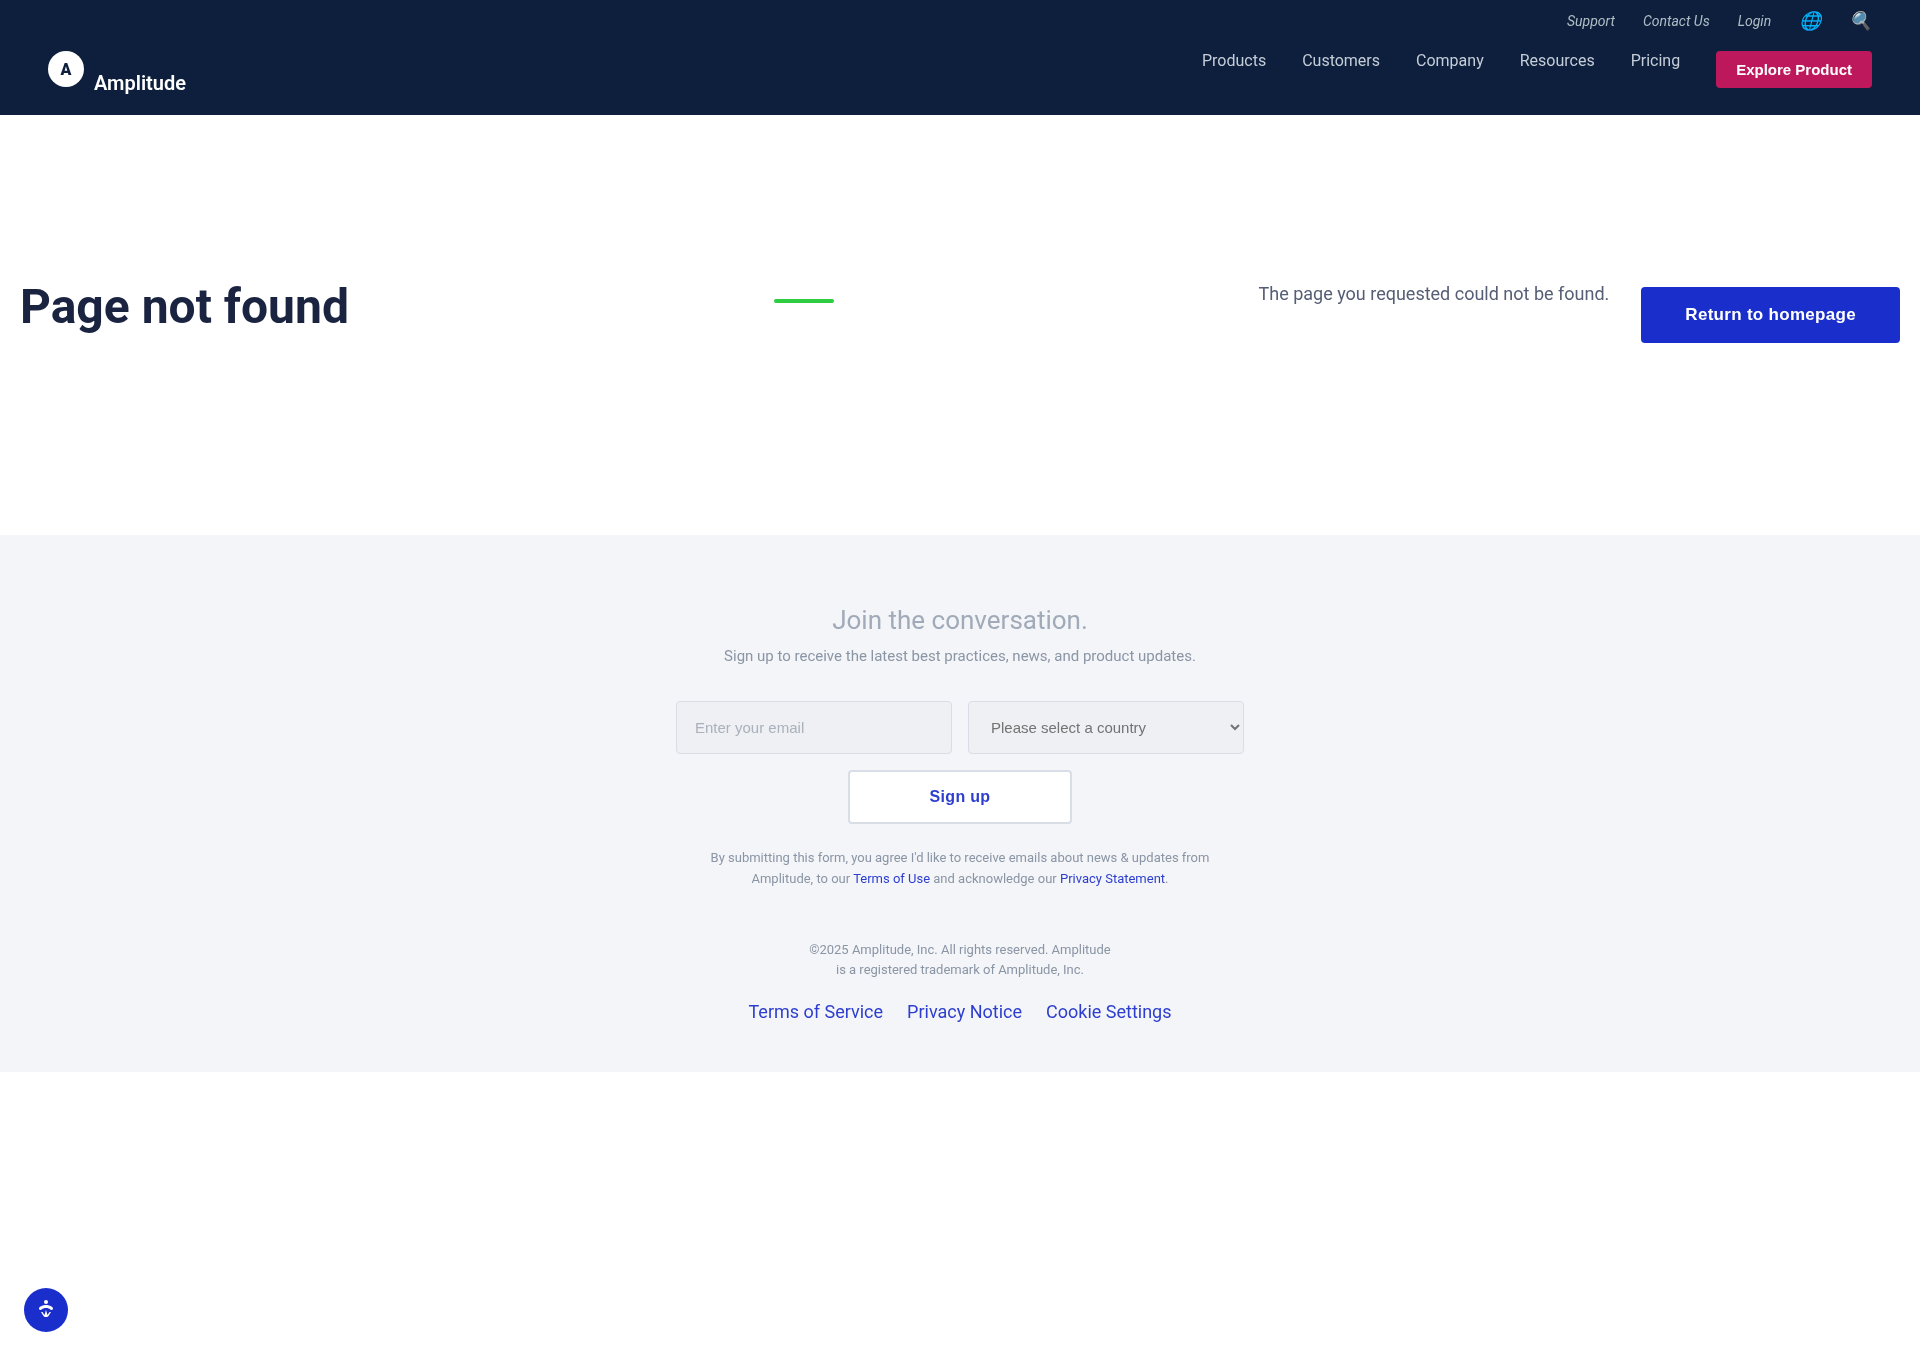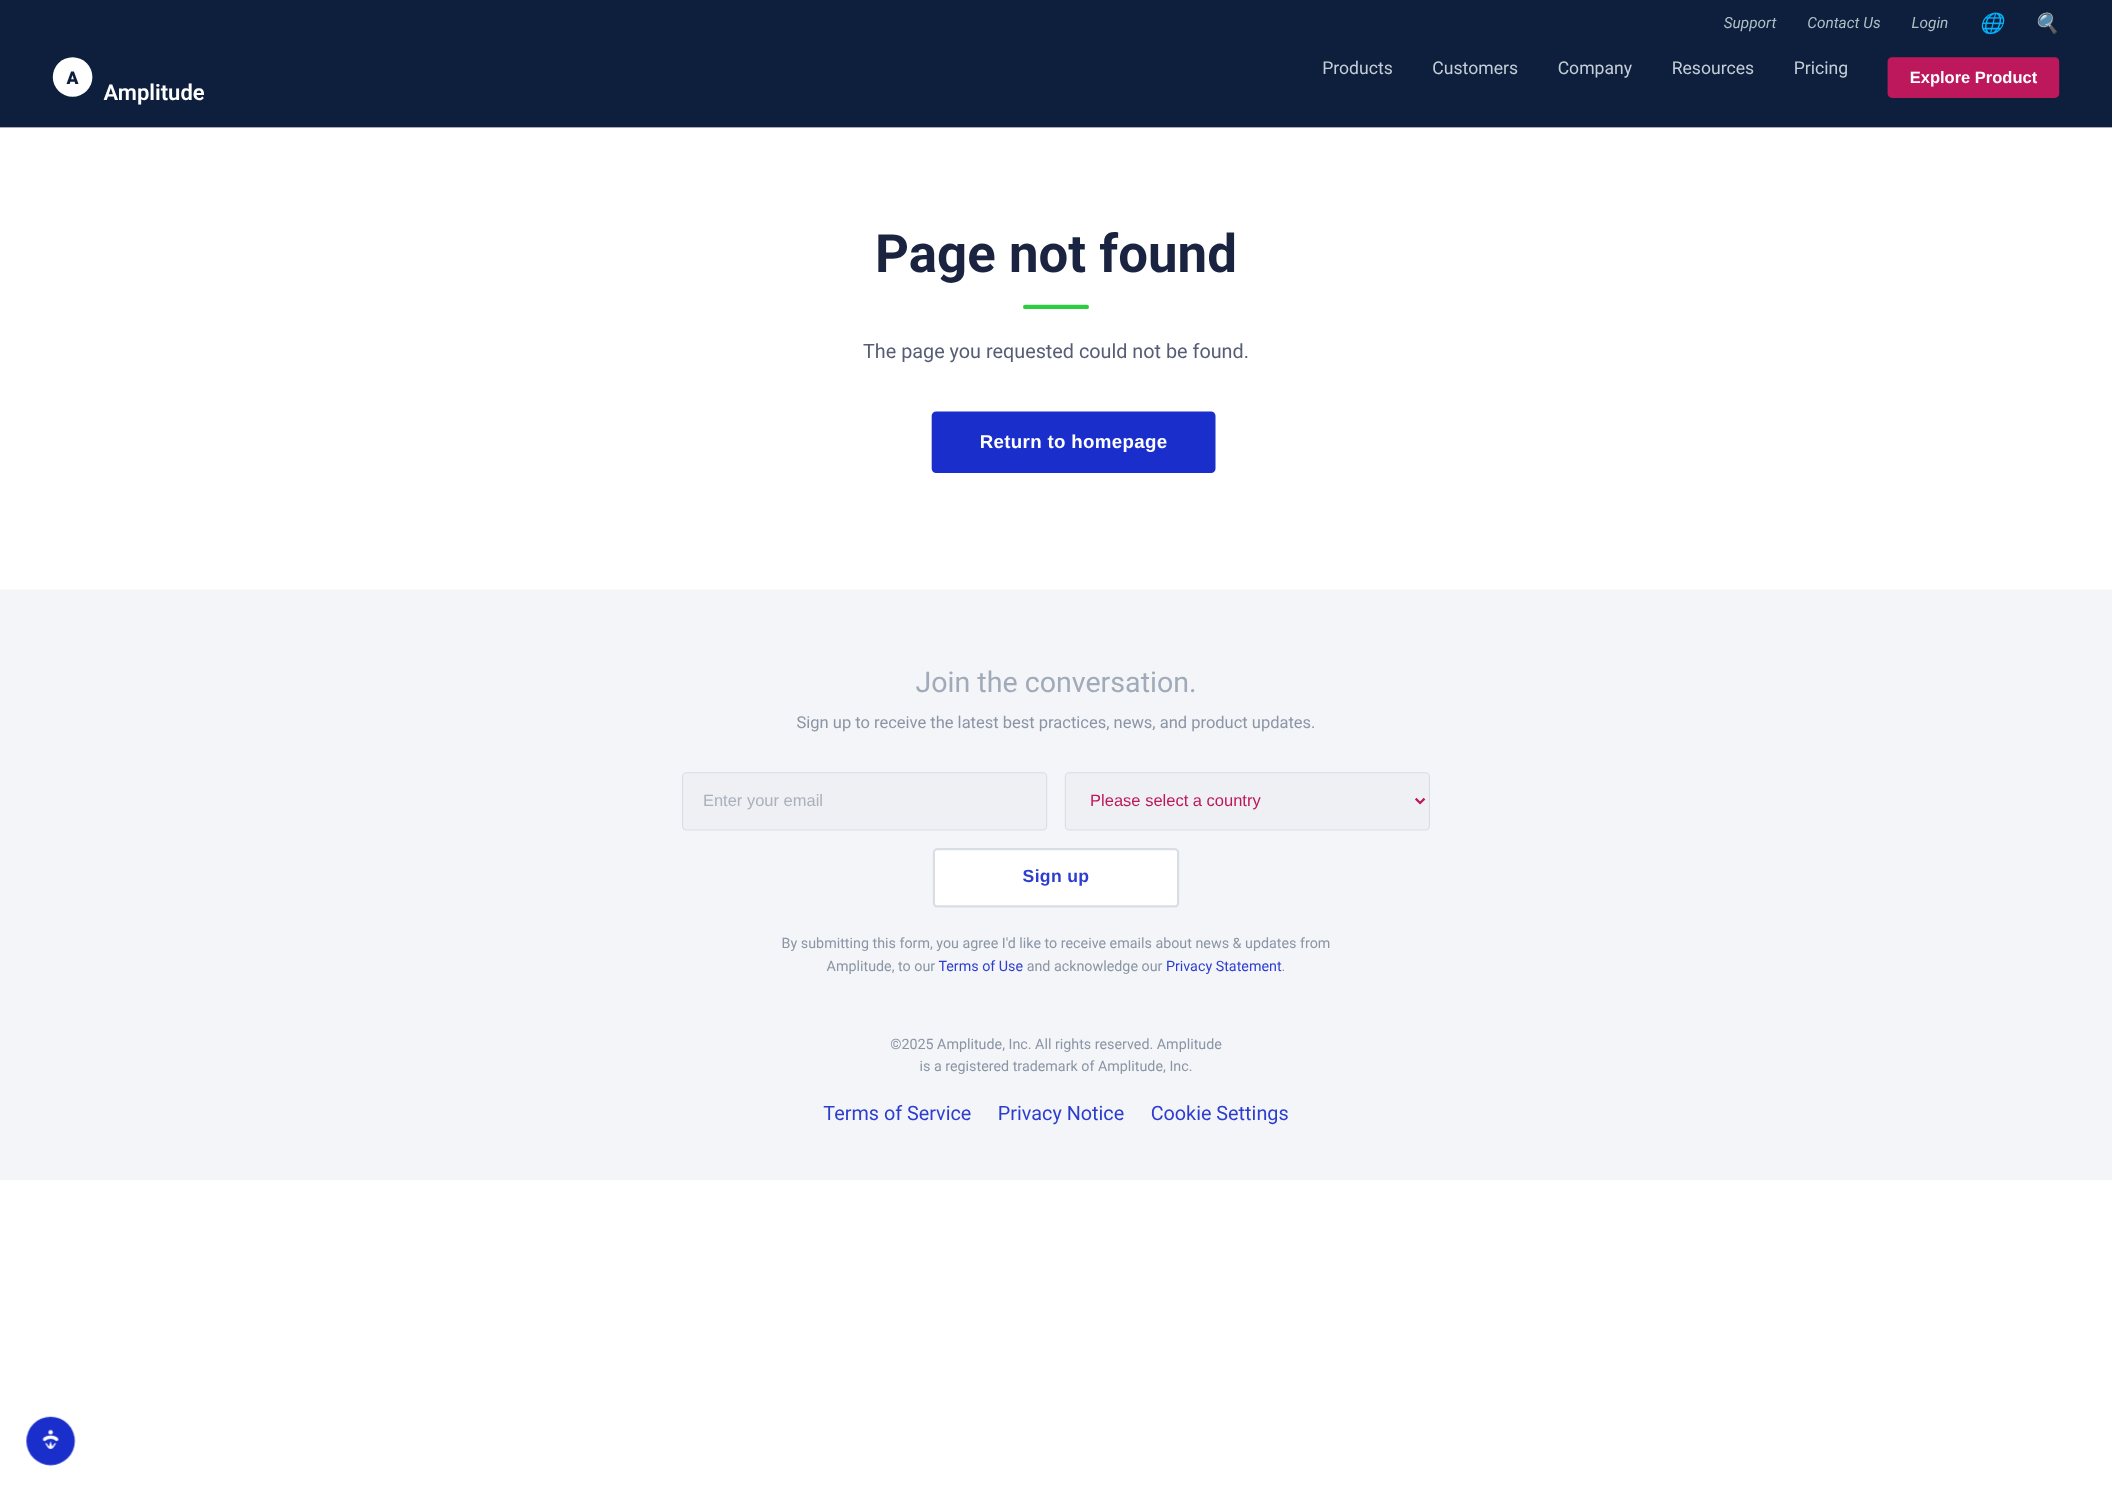--- a/index.html
+++ b/index.html
@@ -63,21 +63,21 @@
       color: #b0bec5;
       font-size: 18px;
       cursor: pointer;
     }
 
     
     .main-content {
       background: #fff;
       min-height: 420px;
       display: flex;
-      flex-direction: column;
+      flex-direction: row;
       align-items: center;
       justify-content: center;
       padding: 80px 20px 100px;
       text-align: center;
     }
     .page-not-found-title {
       font-size: 48px;
       font-weight: 700;
       color: #1a2340;
       margin-bottom: 18px;
@@ -125,26 +125,26 @@
       margin-bottom: 36px;
     }
     .form-row {
       display: flex;
       gap: 16px;
       justify-content: center;
       margin-bottom: 16px;
       flex-wrap: wrap;
     }
     .email-input, .country-select {
-      width: 332px;
+      width: 276px;
       padding: 16px 18px;
       border: 1px solid #d8dde6;
       border-radius: 4px;
       font-size: 15px;
-      color: #be185d;
+      color: #737373;
       background: #eef0f4;
       outline: none;
     }
     .email-input::placeholder { color: #aab0bc; }
     .signup-btn {
       display: block;
       margin: 0 auto 24px;
       background: #fff;
       color: #2d3ecf;
       border: 2px solid #d8dde6;

